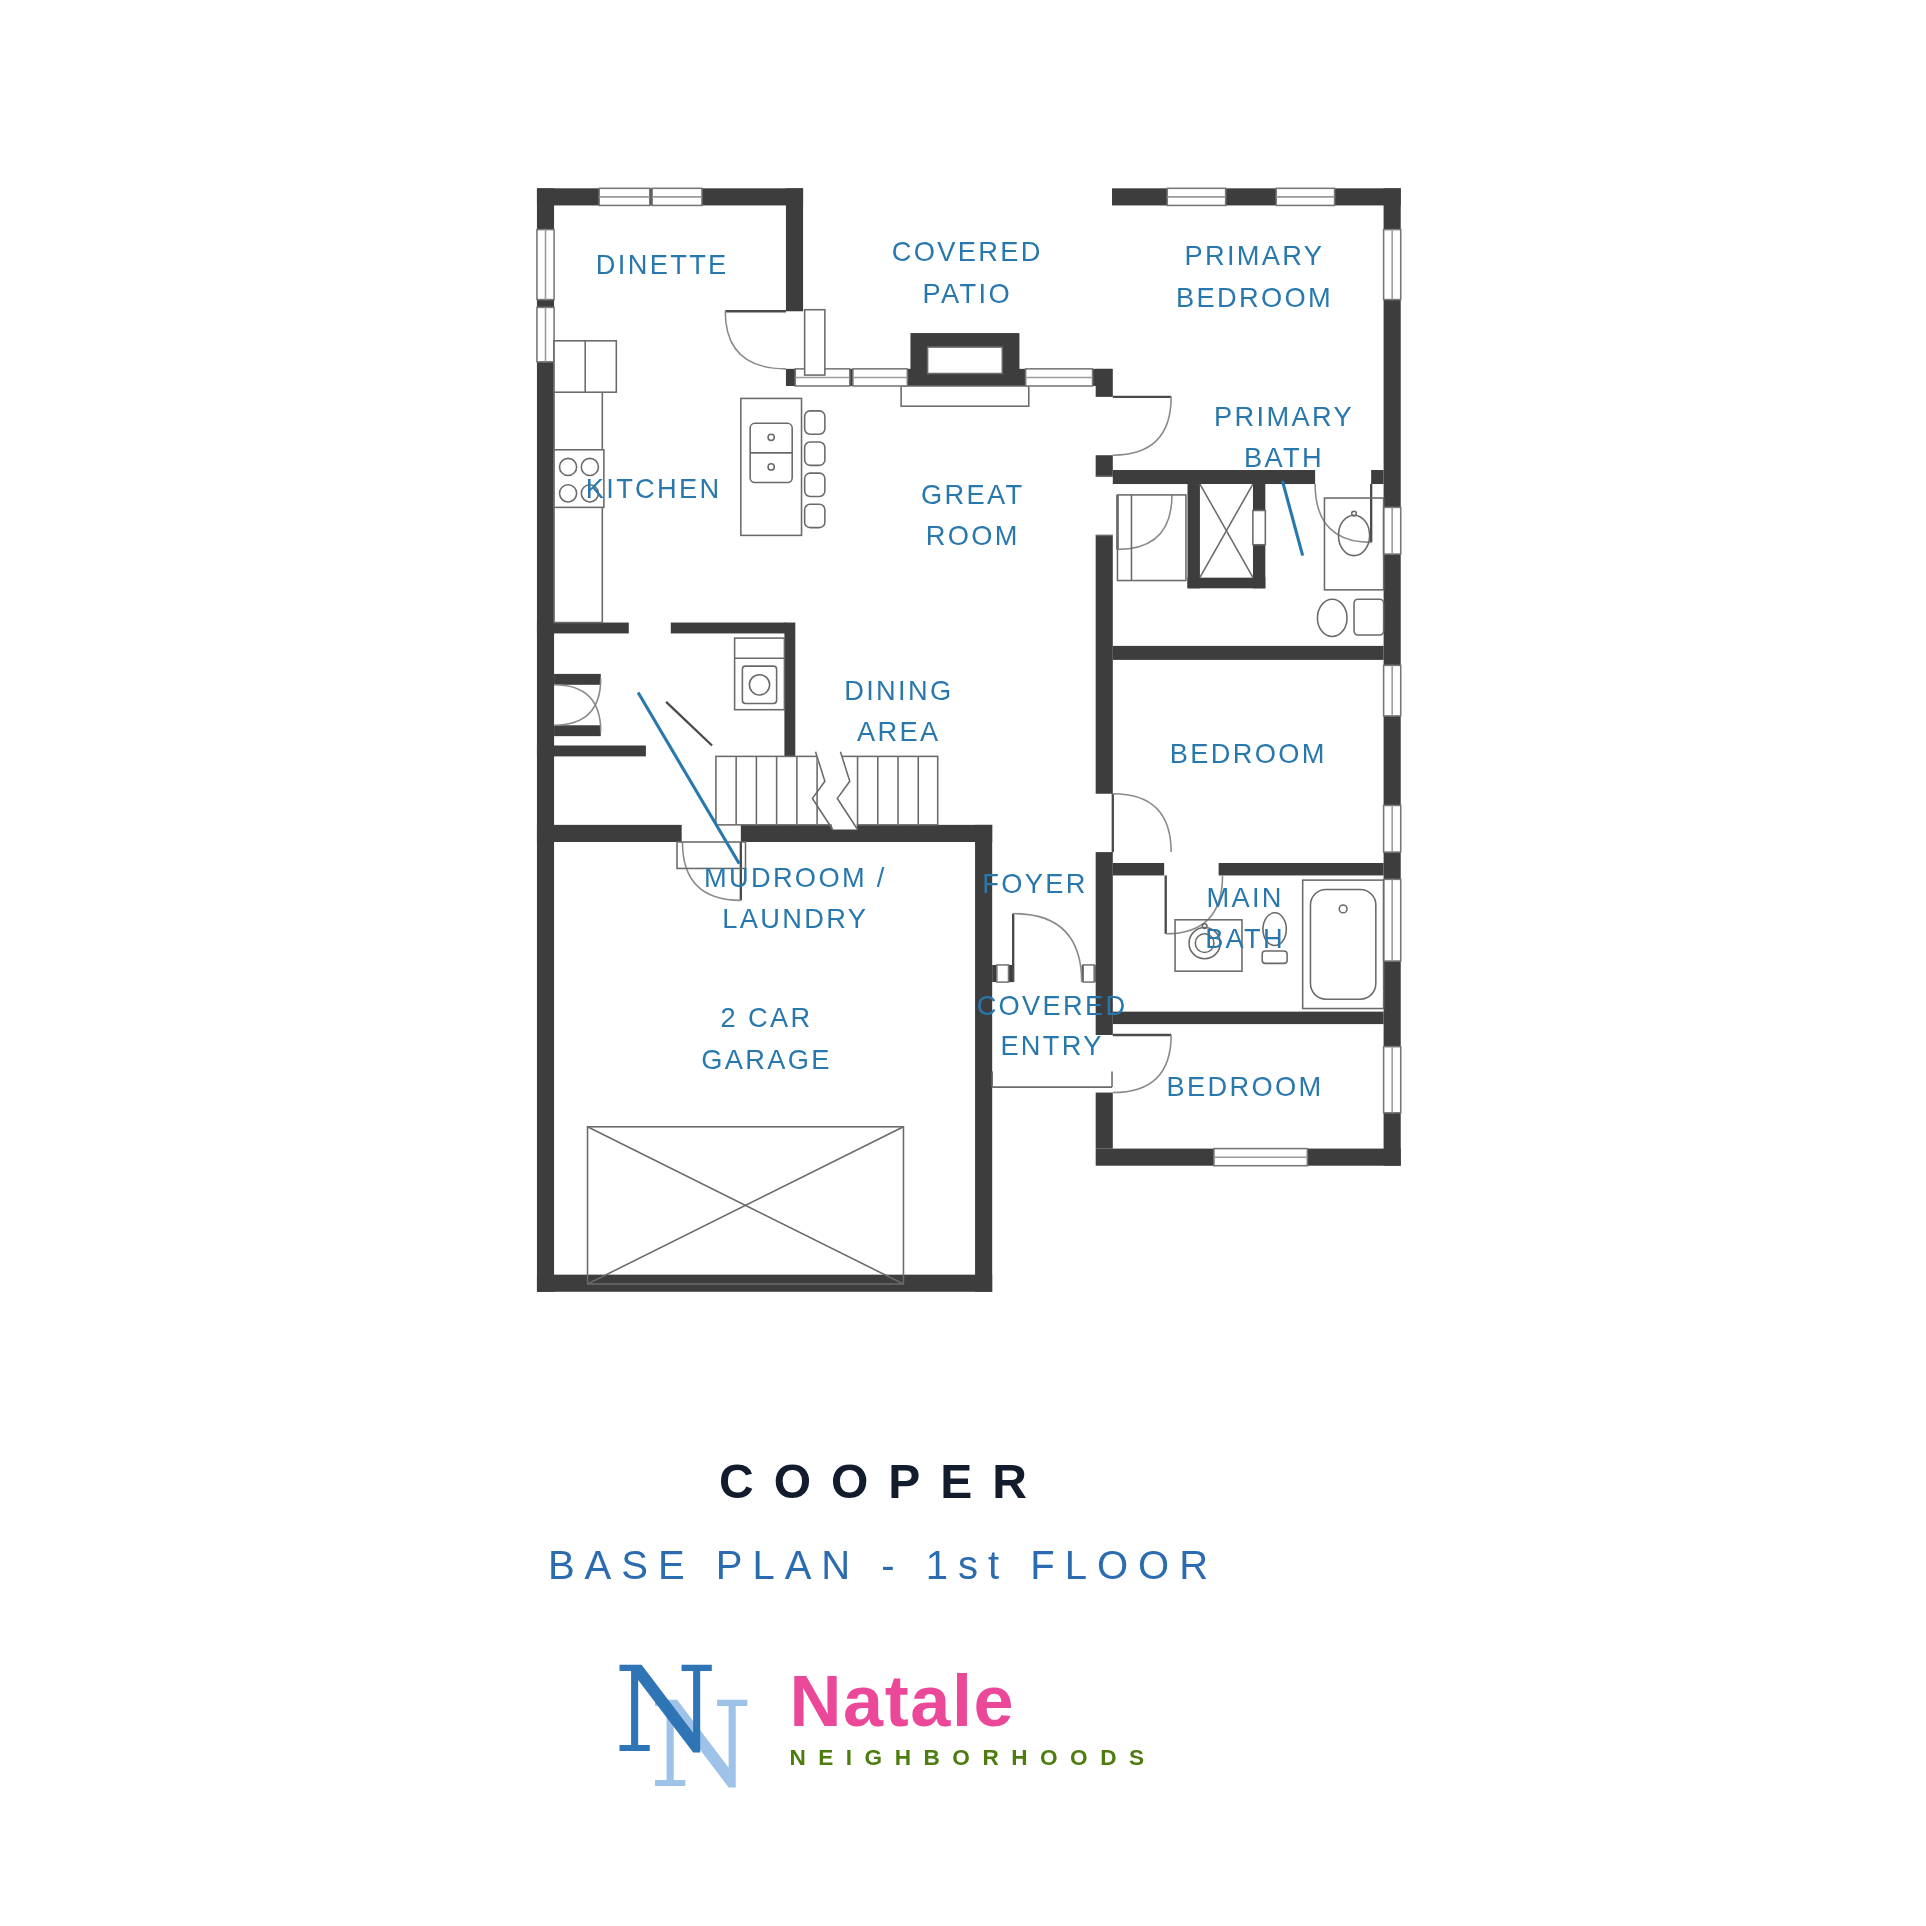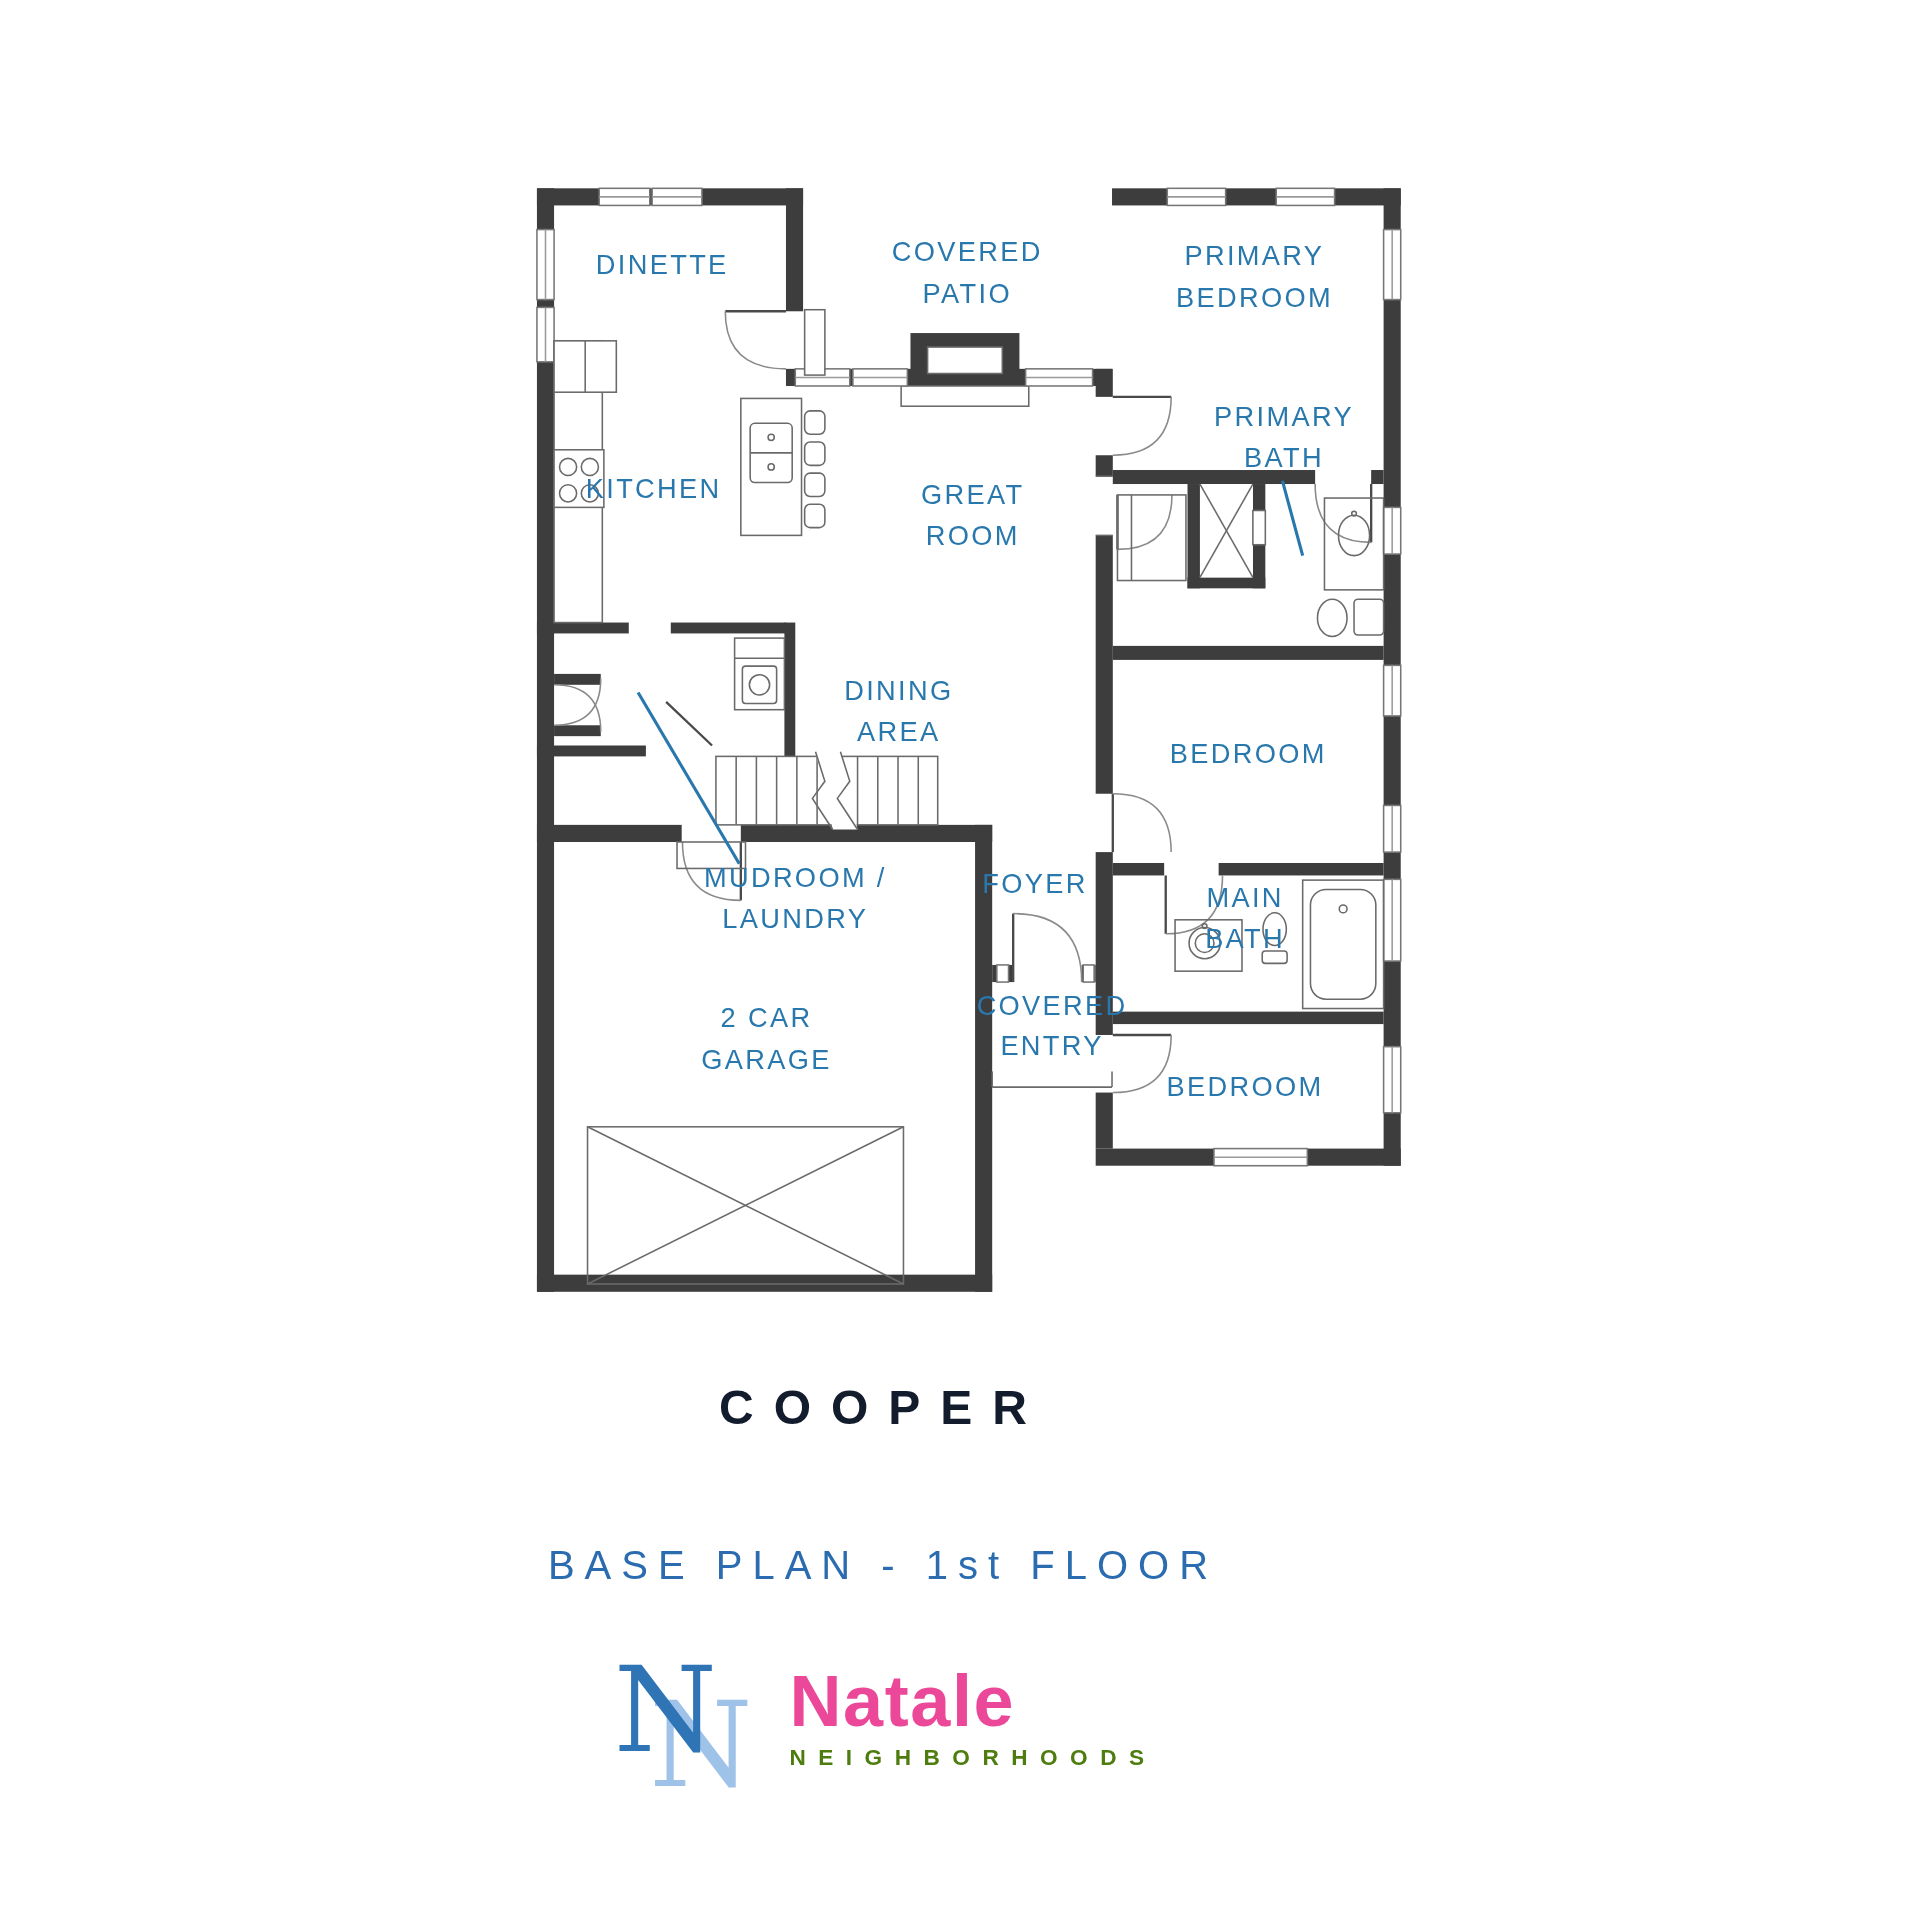--- a/index.html
+++ b/index.html
@@ -10,21 +10,21 @@
               fill:#2878ae;text-anchor:middle;}
   .wall{fill:#3d3d3d;}
   .thin{stroke:#6a6a6a;stroke-width:2;fill:none;}
   .thinw{stroke:#6a6a6a;stroke-width:2;fill:#ffffff;}
   .win{fill:#ffffff;stroke:#777777;stroke-width:2;}
   .winline{stroke:#9a9a9a;stroke-width:2;}
   .arc{stroke:#8a8a8a;stroke-width:2;fill:none;}
   .leaf{stroke:#4a4a4a;stroke-width:3;fill:none;}
   .pointer{stroke:#2878ae;stroke-width:4;fill:none;}
   .titleblock{position:absolute;left:0;right:0;text-align:center;}
-  #plan-name{top:1380px;font-size:48px;font-weight:700;letter-spacing:20px;color:#121c2c;}
+  #plan-name{top:1454px;font-size:48px;font-weight:700;letter-spacing:20px;color:#121c2c;}
   #plan-variant{top:1543px;font-size:40px;font-weight:400;letter-spacing:10px;color:#2b6cb0;}
   #logo-row{position:absolute;left:0;right:0;top:1634px;display:flex;justify-content:center;
             align-items:center;gap:17px;}
   #logo-texts{text-align:left;}
   #logo-name{font-size:72px;font-weight:700;color:#ec4899;letter-spacing:1.6px;line-height:1.0;}
   #logo-tagline{font-size:22.6px;font-weight:600;color:#4d7c0f;letter-spacing:12.5px;margin-top:7.8px;}
 </style>
 </head>
 <body>
 

